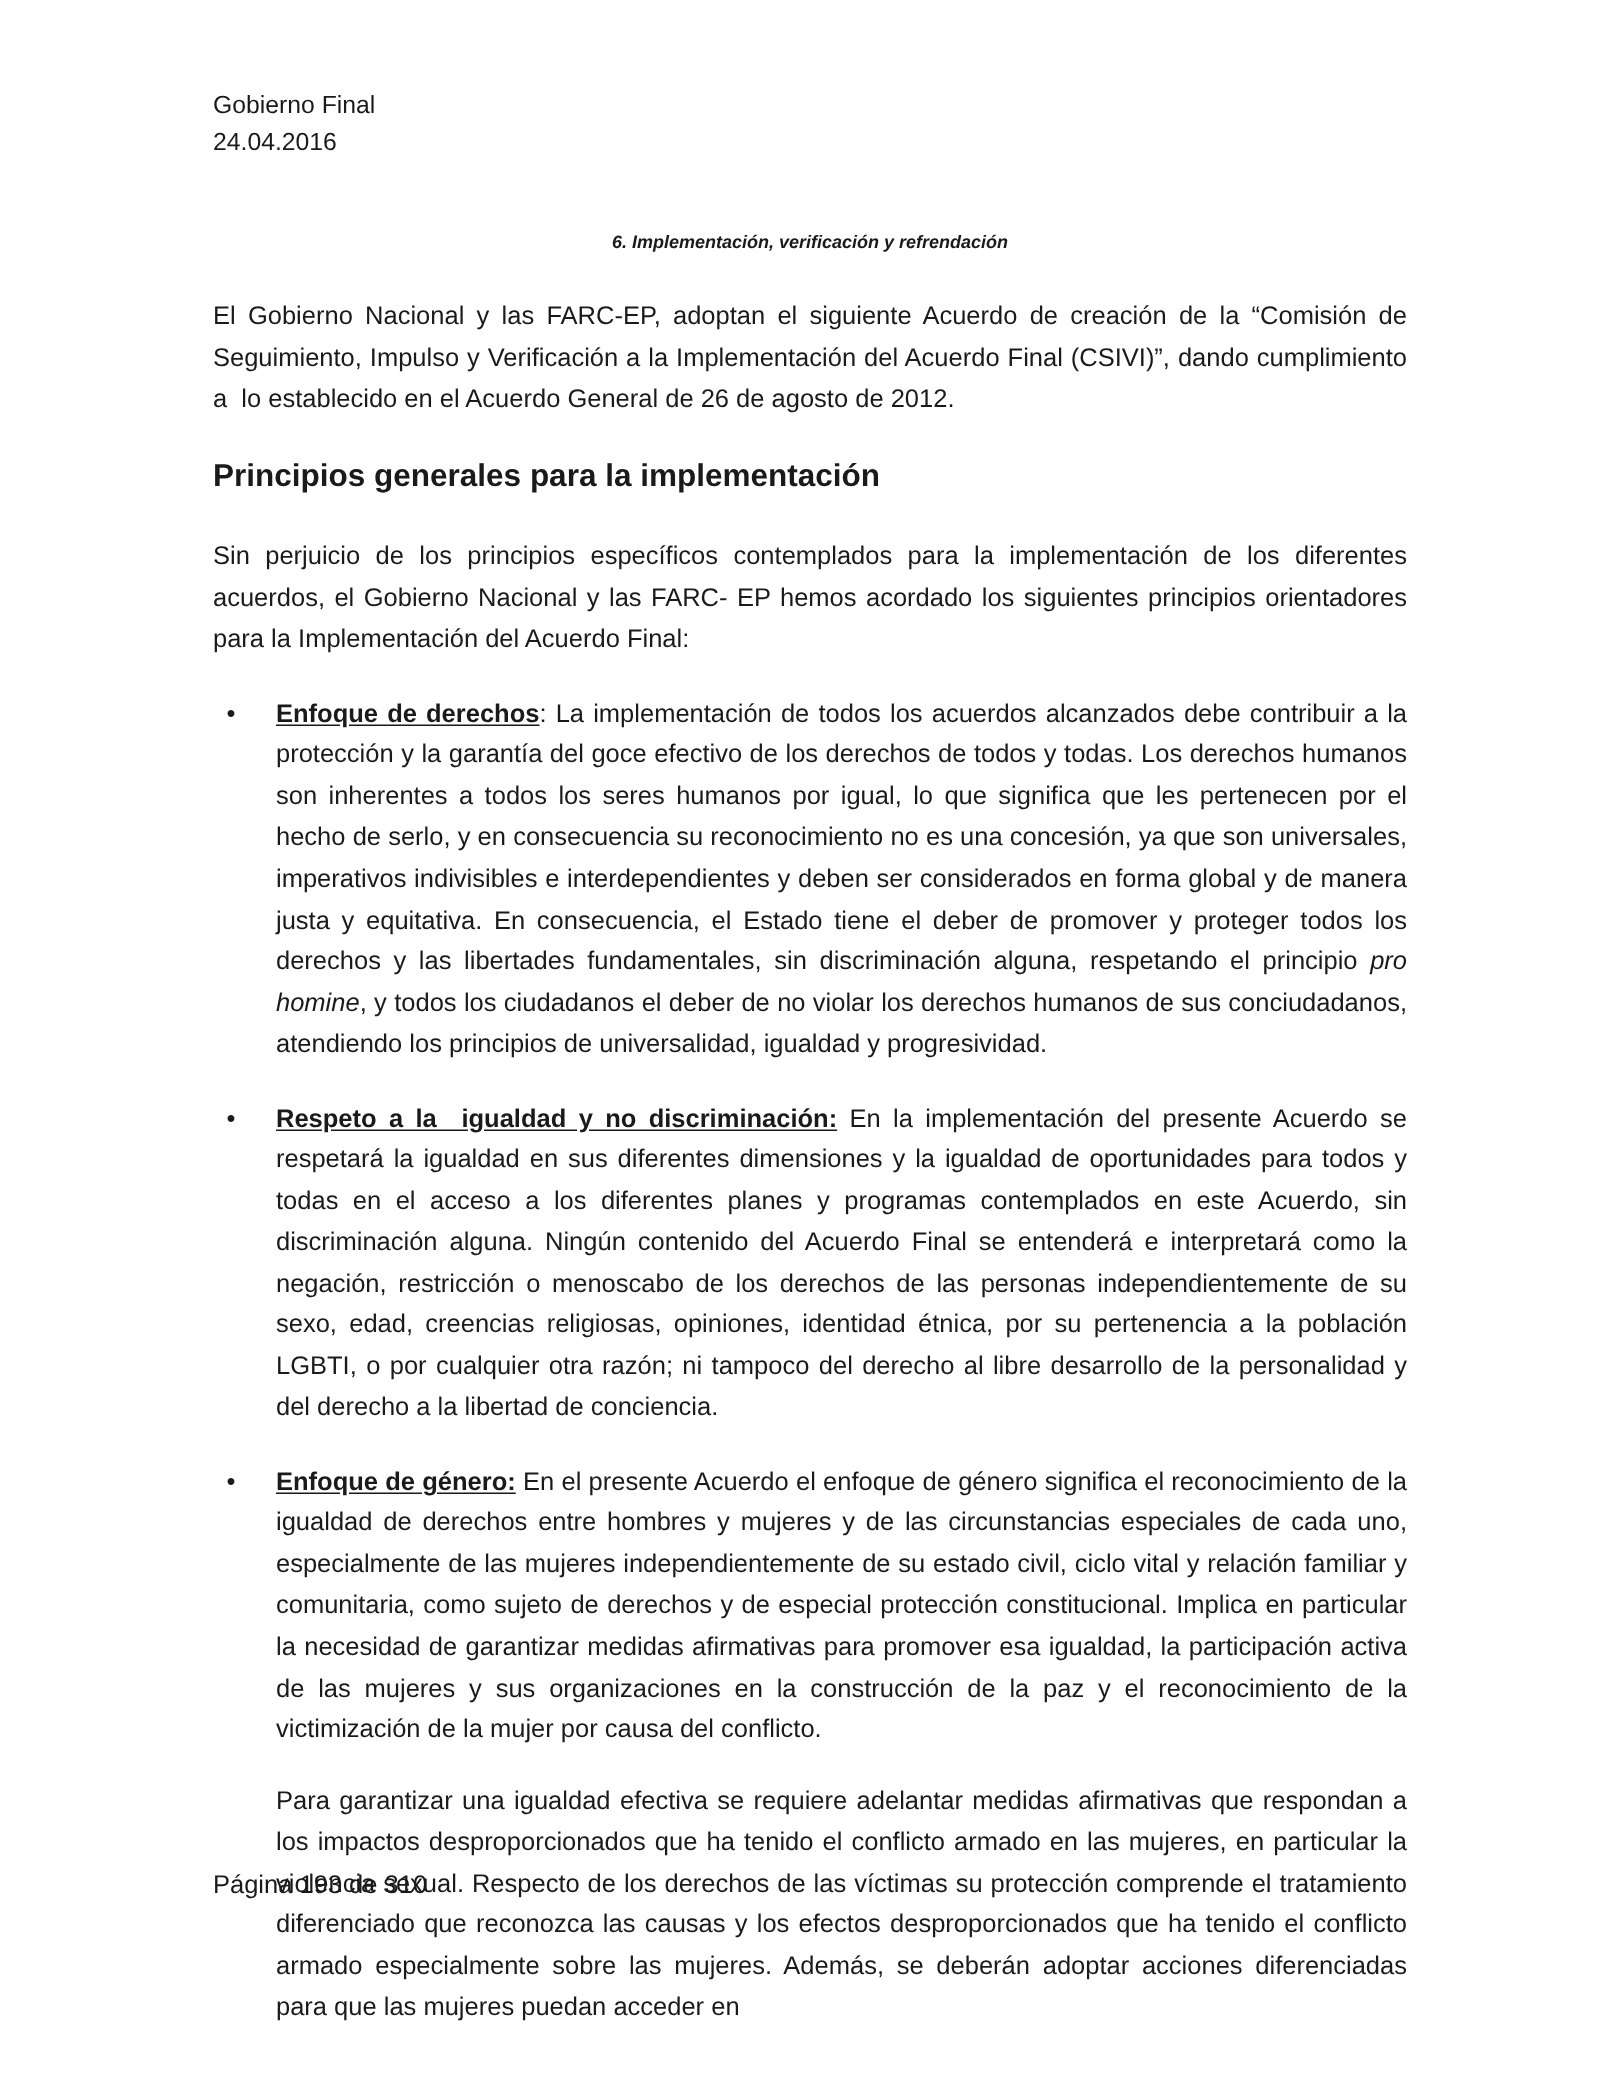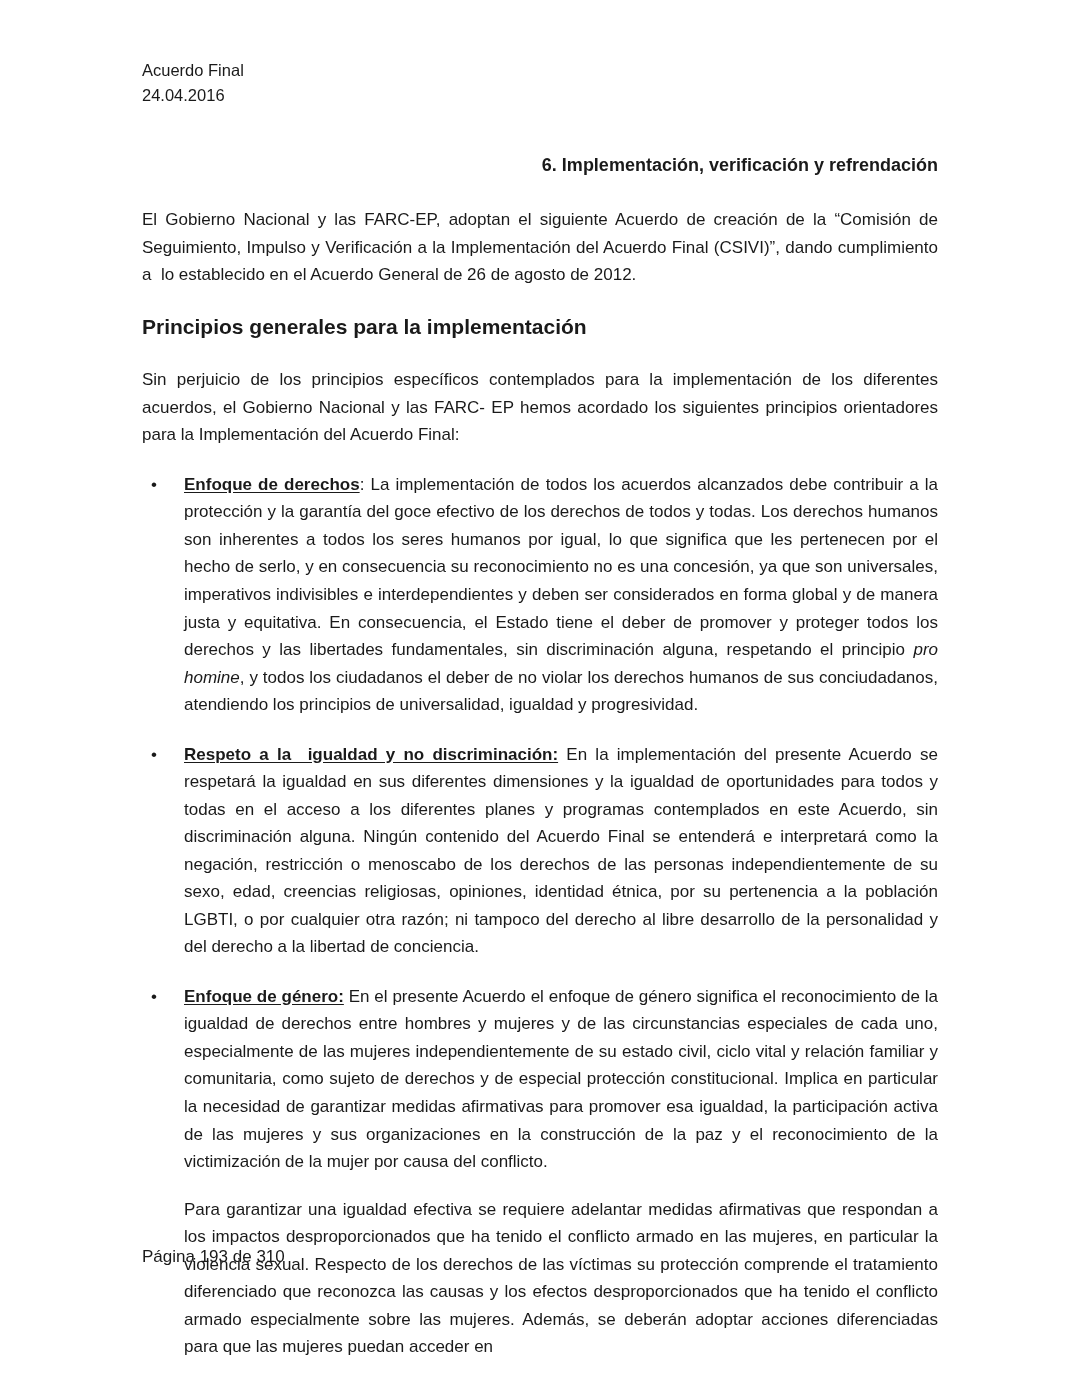--- a/index.html
+++ b/index.html
@@ -33,25 +33,26 @@
   .doc-header {
     font-size: 16.5px;
     line-height: 1.52;
     color: #1a1a1a;
     margin-bottom: 44px;
   }
   .doc-header div { white-space: pre; }
 
   
   .section-title {
-    font-size: 18px;
+    font-size: 12px;
     font-weight: bold;
-    text-align: right;
+    text-align: center;
     margin: 0 0 27px 0;
     line-height: 1.5;
+    font-style: italic;
   }
 
   
   p.body {
     font-size: 17px;
     line-height: 1.62;
     text-align: justify;
     text-justify: inter-word;
     margin: 0 0 22px 0;
     white-space: pre-wrap;
@@ -110,21 +111,21 @@
   }
 </style>
 </head>
 <body>
 
 <div class="page">
 
   <div class="content">
 
     <div class="doc-header">
-      <div>Acuerdo Final</div>
+      <div>Gobierno Final</div>
       <div>24.04.2016</div>
     </div>
 
     <h1 class="section-title">6. Implementación, verificación y refrendación</h1>
 
     <p class="body">El Gobierno Nacional y las FARC-EP, adoptan el siguiente Acuerdo de creación de la “Comisión de Seguimiento, Impulso y Verificación a la Implementación del Acuerdo Final (CSIVI)”, dando cumplimiento a  lo establecido en el Acuerdo General de 26 de agosto de 2012.</p>
 
     <h3 class="sub-head">Principios generales para la implementación</h3>
 
     <p class="body">Sin perjuicio de los principios específicos contemplados para la implementación de los diferentes acuerdos, el Gobierno Nacional y las FARC- EP hemos acordado los siguientes principios orientadores para la Implementación del Acuerdo Final:</p>

